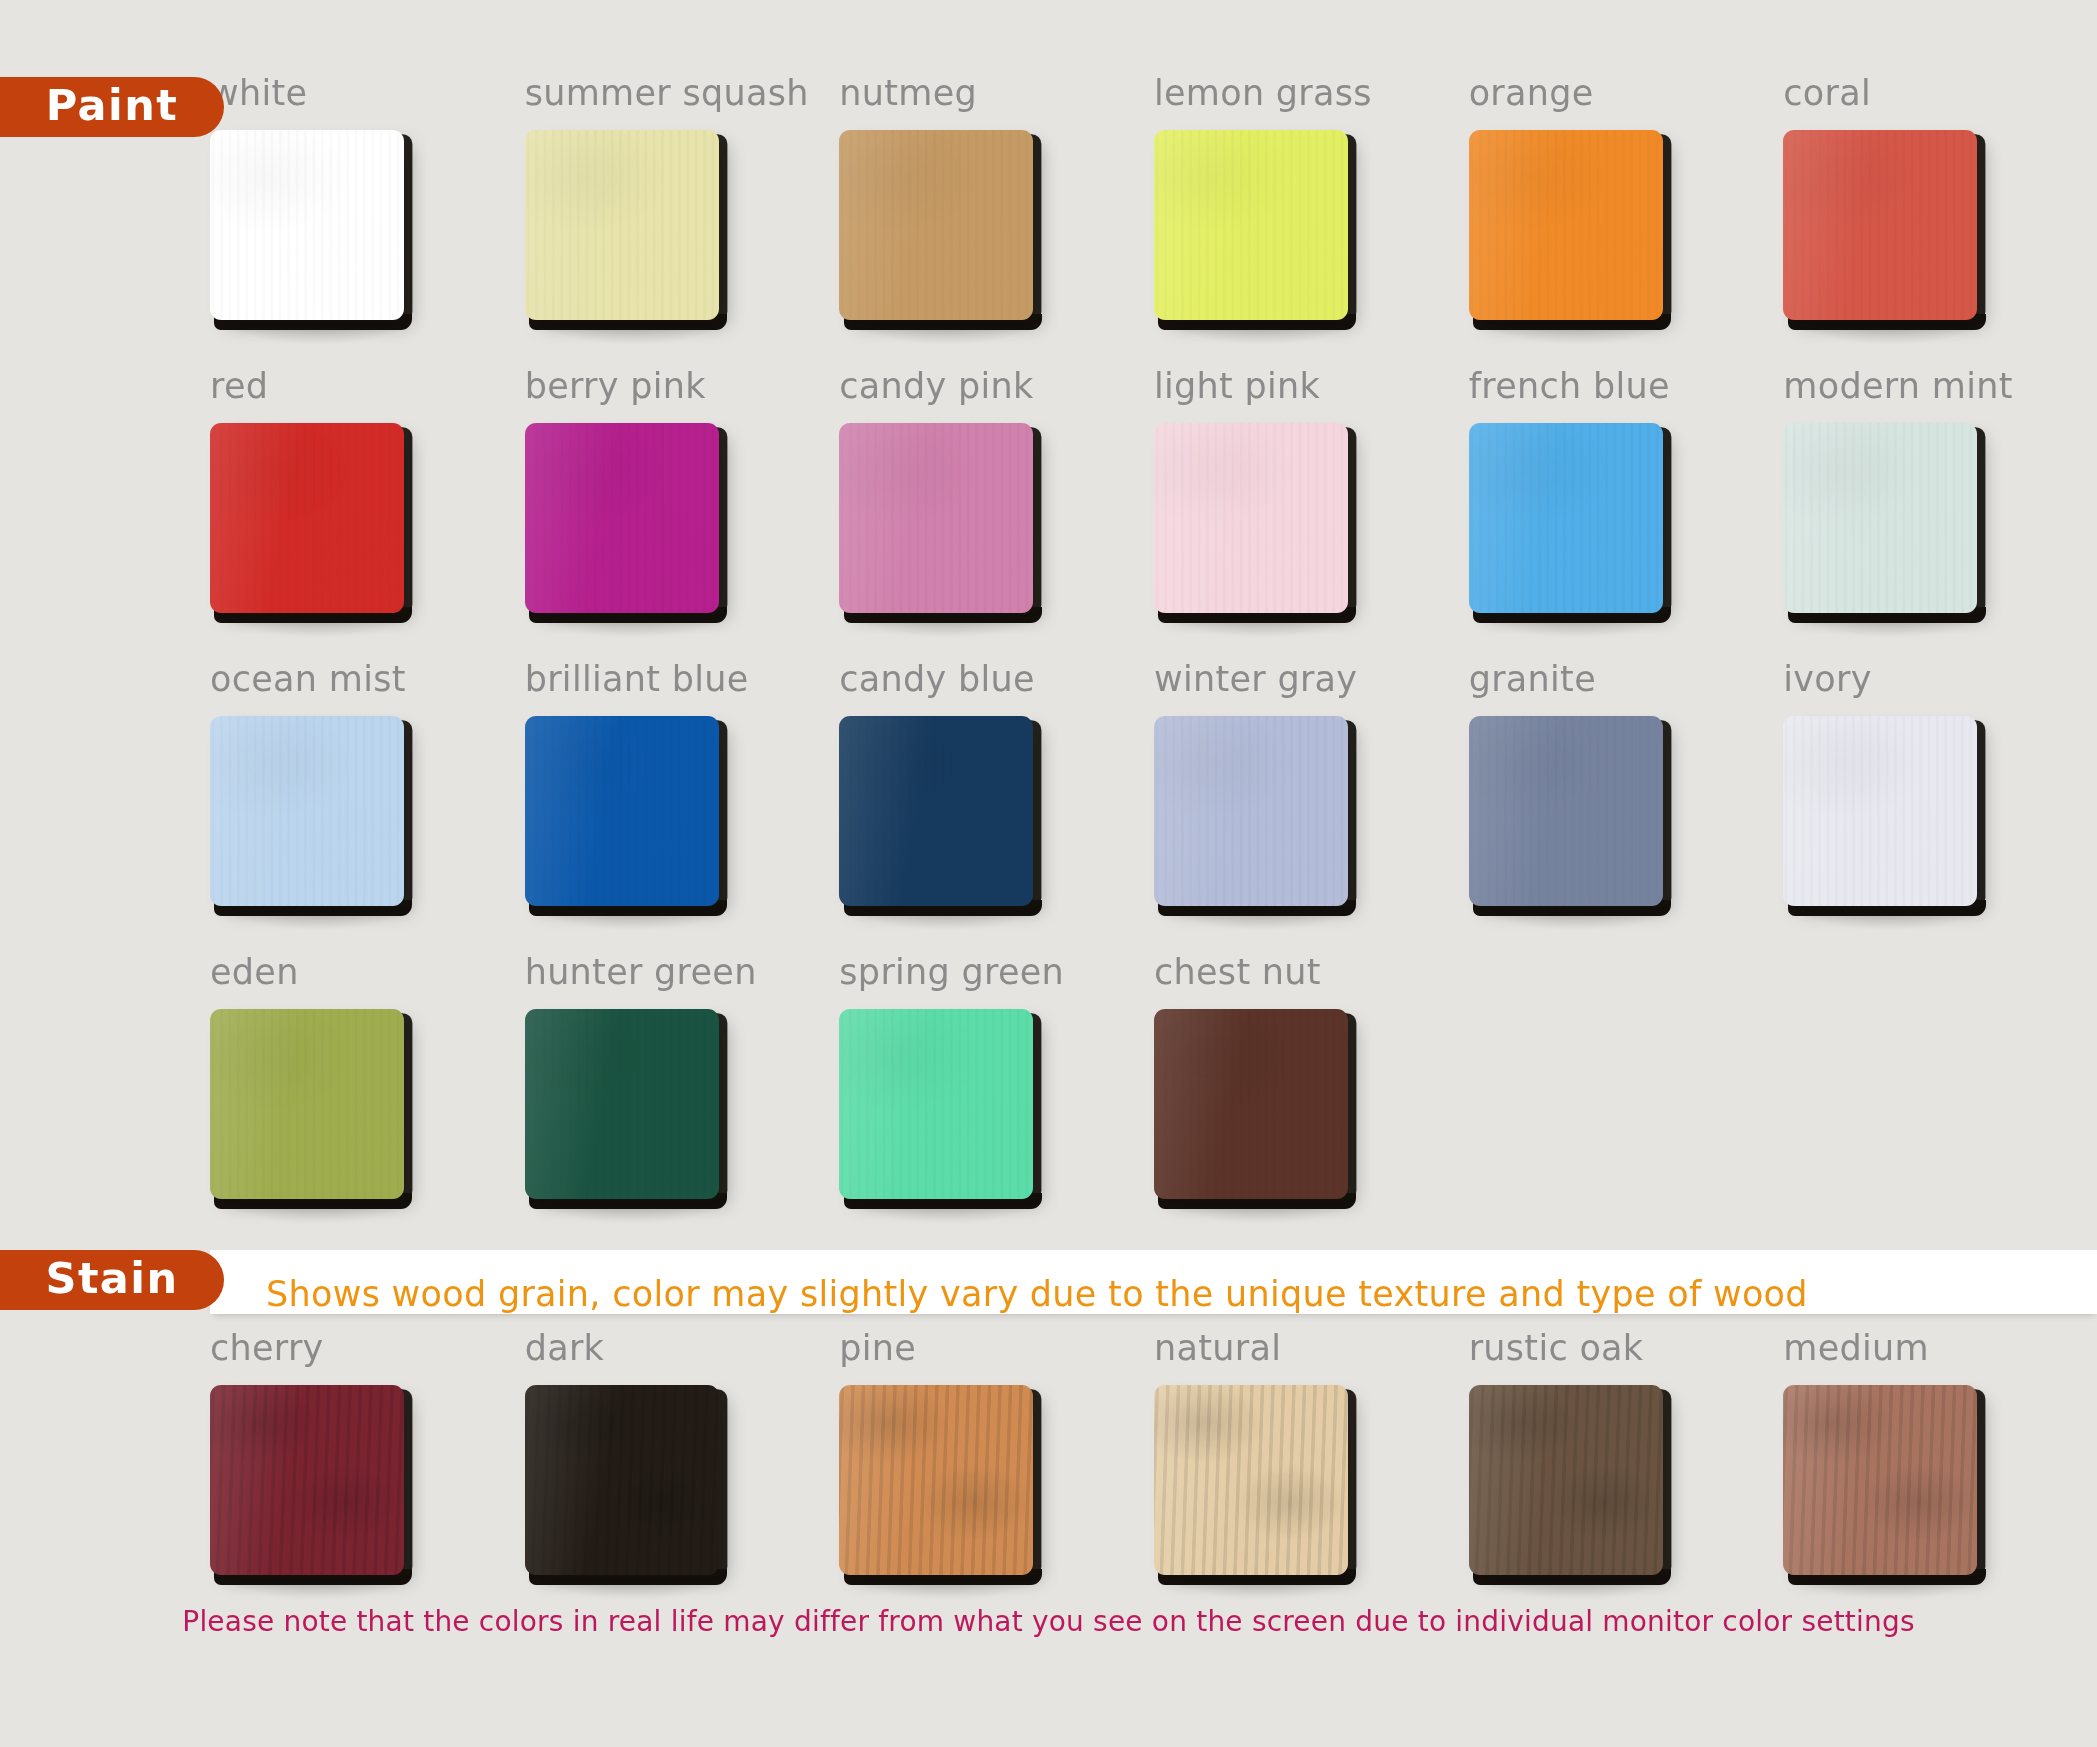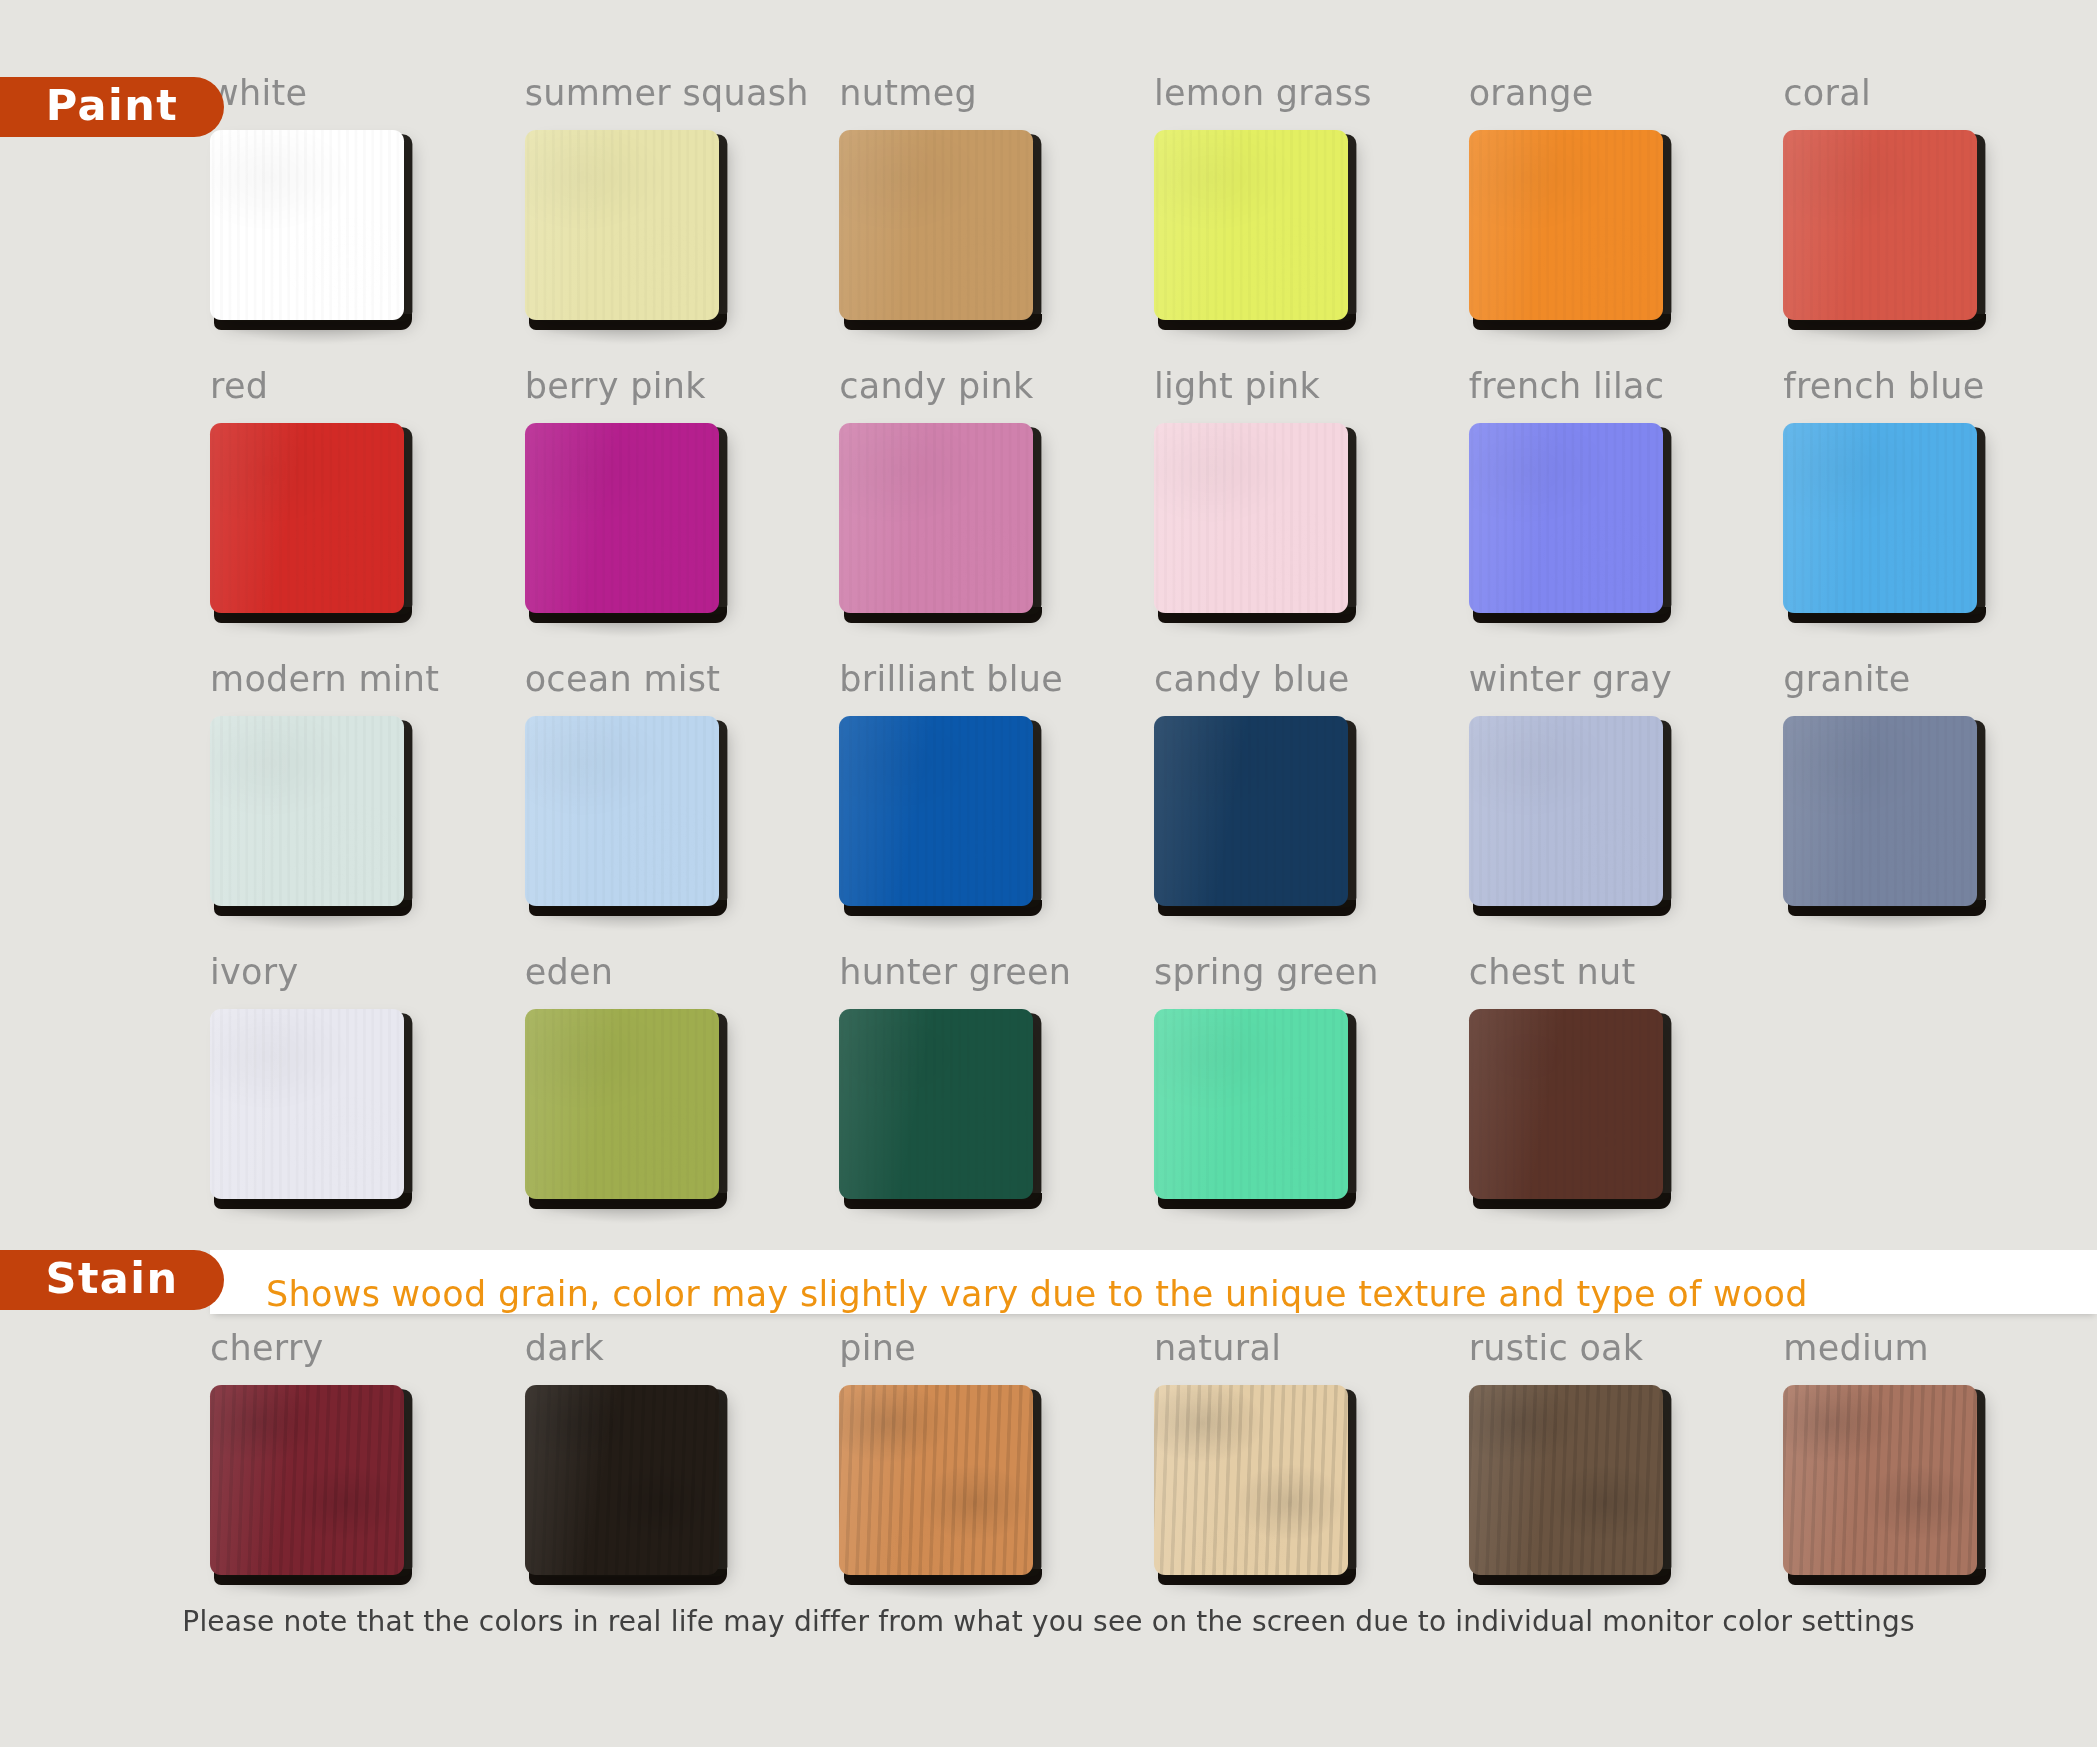--- a/index.html
+++ b/index.html
@@ -146,21 +146,21 @@
       radial-gradient(ellipse 40% 28% at 70% 62%, rgba(0,0,0,.12), rgba(0,0,0,0) 72%),
       radial-gradient(ellipse 35% 22% at 45% 88%, rgba(255,255,255,.10), rgba(0,0,0,0) 72%);
   }
 
   
   #footnote{
     position:absolute;
     left:0; right:0;
     top:1605px;
     text-align:center;
-    color:#404040;
+    color:#be185d;
     font-size:28px;
     letter-spacing:0.2px;
   }
 </style>
 </head>
 <body>
 
 <div id="paint-badge" class="badge">
   <span>Paint</span>
 </div>
@@ -250,29 +250,20 @@
     <div class="cell">
       <div class="swatch-label">light pink</div>
       <div class="swatch-wrap">
         <div class="swatch" style="background: rgb(245, 214, 223);">
           <div class="grain"></div>
           <div class="sheen"></div>
         </div>
       </div>
     </div>
     <div class="cell">
-      <div class="swatch-label">french lilac</div>
-      <div class="swatch-wrap">
-        <div class="swatch" style="background: rgb(128, 134, 240);">
-          <div class="grain"></div>
-          <div class="sheen"></div>
-        </div>
-      </div>
-    </div>
-    <div class="cell">
       <div class="swatch-label">french blue</div>
       <div class="swatch-wrap">
         <div class="swatch" style="background: rgb(80, 174, 232);">
           <div class="grain"></div>
           <div class="sheen"></div>
         </div>
       </div>
     </div>
     <div class="cell">
       <div class="swatch-label">modern mint</div>

